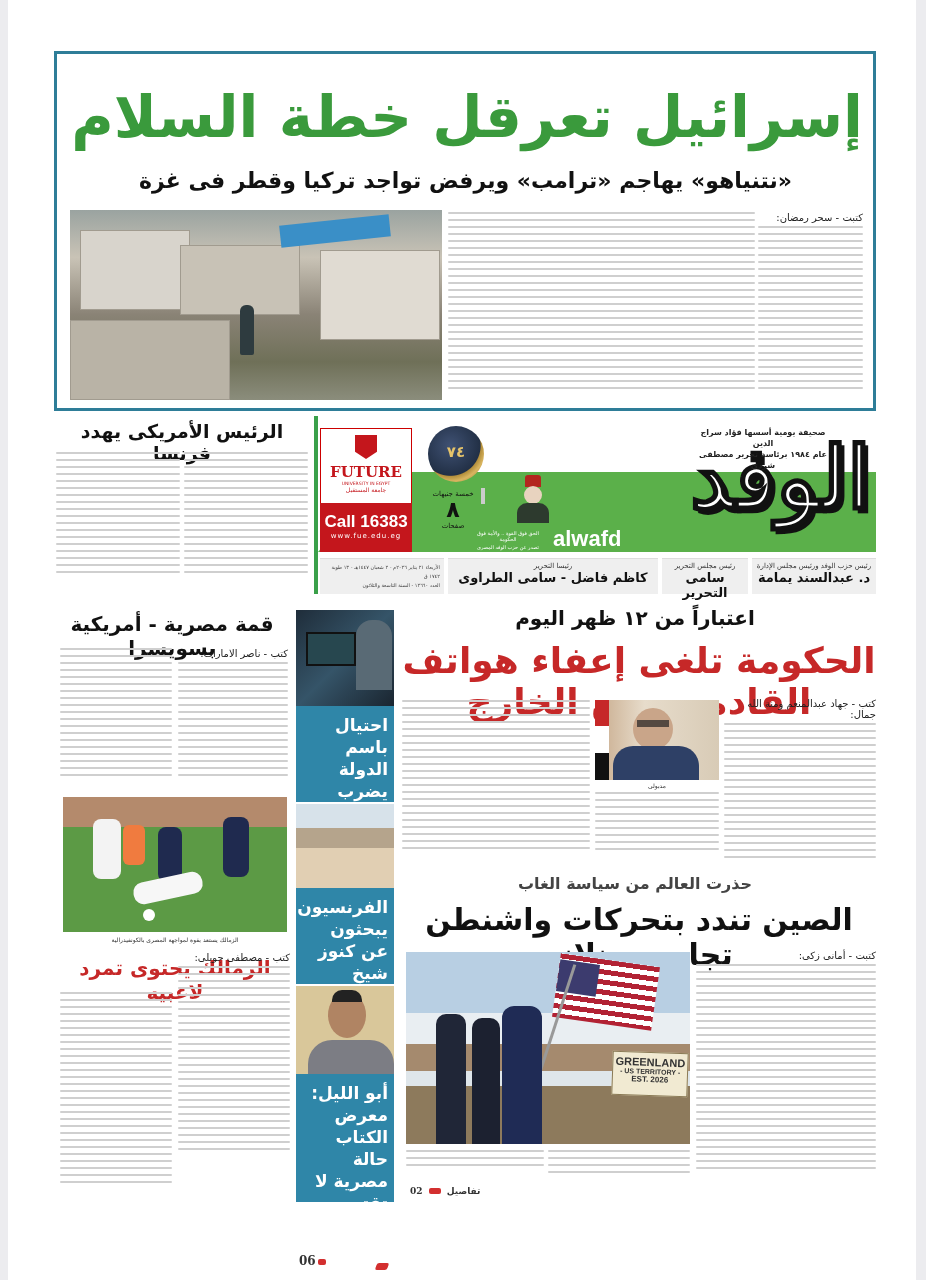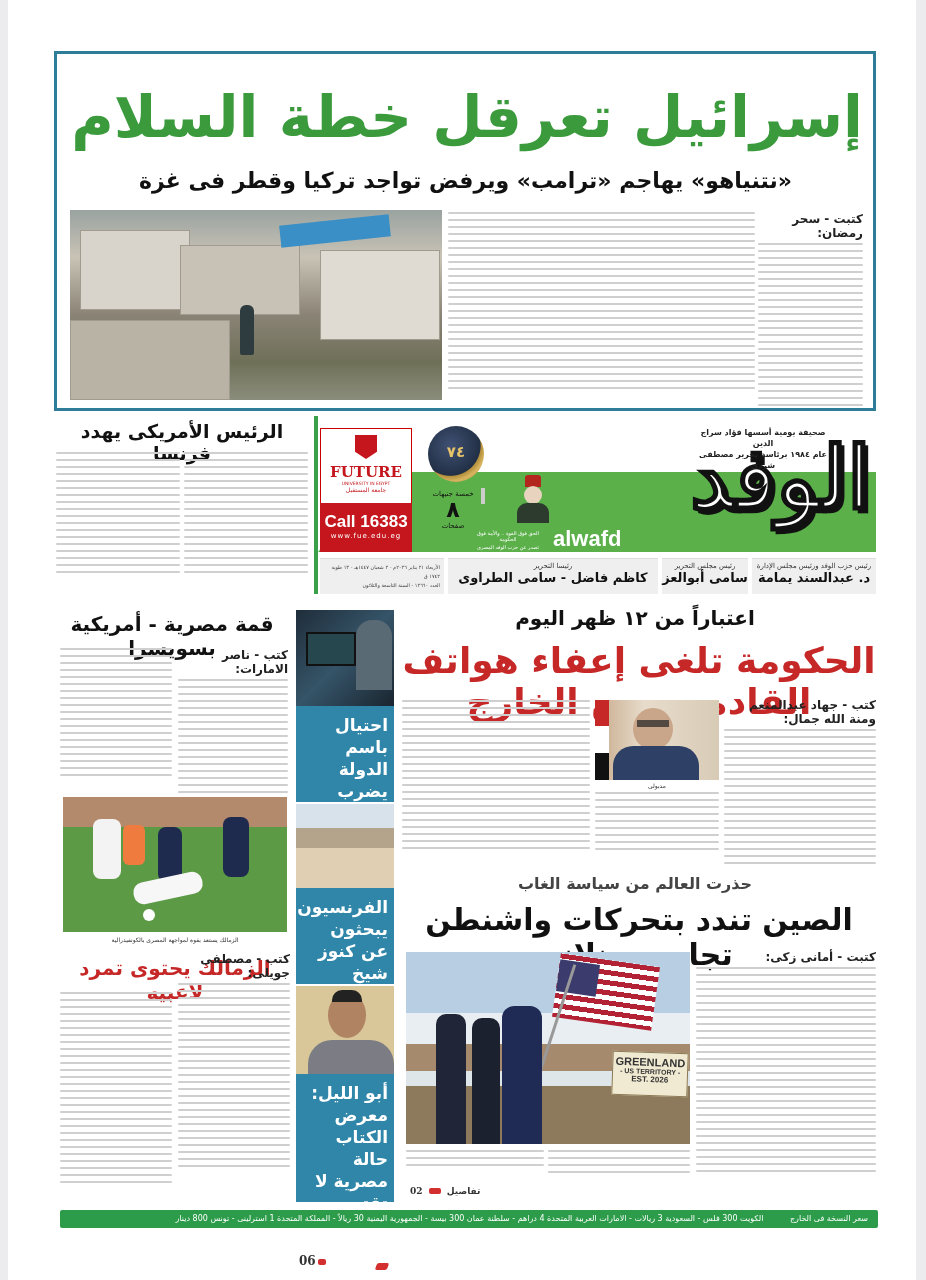--- a/index.html
+++ b/index.html
@@ -3,21 +3,21 @@
 <meta charset="utf-8">
 <style>
   * { box-sizing: border-box; margin: 0; padding: 0; }
   html, body { width: 926px; height: 1280px; background: #ececef; overflow: hidden; }
   body { font-family: "DejaVu Sans", sans-serif; direction: rtl; position: relative; }
   .page { position: absolute; left: 8px; top: 0; width: 908px; height: 1280px; background: #fff; }
   .abs { position: absolute; }
   .serif { font-family: "DejaVu Serif", serif; }
   .filler { display: block; height: 100%; overflow: hidden; }
   .filler span { display: block; height: 2px; background: #cfcfcf; margin: 0 0 5px 0; border-radius: 1px; }
-  .byline { font-weight: bold; color: #222; font-size: 12px; }
+  .byline { font-weight: normal; color: #222; font-size: 10px; }
 
   
   .lead-box { left: 46px; top: 51px; width: 822px; height: 360px; border: 3px solid #2e7d98; border-top-width: 3px; }
   .lead-title { left: 60px; top: 82px; width: 795px; text-align: right; font-size: 58px; font-weight: bold; color: #3a9a3c; letter-spacing: -1px; line-height: 70px; }
   .lead-sub { left: 60px; top: 168px; width: 795px; text-align: center; font-size: 22px; font-weight: bold; color: #111; }
   .lead-photo { left: 62px; top: 210px; width: 372px; height: 190px; background: linear-gradient(180deg,#9aa3a0 0%,#c9c3b6 25%,#8a8376 55%,#6f7058 80%,#8b8d7c 100%); overflow: hidden; }
   .tent { position: absolute; background: #d8d4cc; border: 1px solid #a19b8f; }
   .tarp { position: absolute; background: #3a8fc7; }
   .lead-col { top: 212px; height: 188px; width: 105px; }
   .mast-green { left: 310px; top: 472px; width: 558px; height: 80px; background: #5bb04a; clip-path: polygon(12% 0,100% 0,100% 100%,0 100%); }
@@ -219,21 +219,21 @@
     <div style="direction:ltr;text-align:center;color:#fff;font-size:17px;font-weight:bold;margin-top:9px;font-family:'Liberation Sans',sans-serif;">Call 16383</div>
     <div style="direction:ltr;text-align:center;color:#fff;font-size:7px;letter-spacing:1px;">www.fue.edu.eg</div>
   </div>
 
   <div class="abs staff" style="left:744px;width:124px;">
     <div class="role">رئيس حزب الوفد ورئيس مجلس الإدارة</div>
     <div class="name">د. عبدالسند يمامة</div>
   </div>
   <div class="abs staff" style="left:654px;width:86px;">
     <div class="role">رئيس مجلس التحرير</div>
-    <div class="name">سامى أبوالعز</div>
+    <div class="name">سامى التحرير</div>
   </div>
   <div class="abs staff" style="left:440px;width:210px;">
     <div class="role">رئيسا التحرير</div>
     <div class="name">كاظم فاضل - سامى الطراوى</div>
   </div>
   <div class="abs staff" style="left:312px;width:124px;padding:4px 4px 0 0;">
     <div style="font-size:5px;color:#444;line-height:9px;">الأربعاء ٢١ يناير ٢٠٢٦م - ٢ شعبان ١٤٤٧هـ - ١٣ طوبة ١٧٤٢ ق</div>
     <div style="font-size:5px;color:#444;line-height:9px;">العدد ١٢٦٦٠ - السنة التاسعة والثلاثون</div>
   </div>
 
@@ -566,20 +566,16 @@
         <span></span>
         <span></span>
       </div>
   </div>
   <div class="abs" style="left:402px;top:1186px;font-size:9px;font-weight:bold;color:#333;">
     <span>تفاصيل</span>
     <i style="display:inline-block;width:12px;height:6px;background:#d32f2f;border-radius:2px;margin:0 3px;"></i>
     <span class="serif" style="font-weight:bold;margin-top:40px;">02</span>
   </div>
 
-  <div class="abs footer-bar">
-    <span style="margin-left:24px;">سعر النسخة فى الخارج</span>
-    <span>الكويت 300 فلس - السعودية 3 ريالات - الامارات العربية المتحدة 4 دراهم - سلطنة عمان 300 بيسة - الجمهورية اليمنية 30 ريالاً - المملكة المتحدة 1 استرلينى - تونس 800 دينار</span>
-  </div>
   <div class="abs serif" style="left:291px;top:1254px;font-size:12px;font-weight:bold;color:#333;direction:ltr;">
     <span>06</span><i style="display:inline-block;width:8px;height:6px;background:#d32f2f;margin-left:2px;border-radius:2px;"></i>
   </div>
 </div>
 
 </body></html>

